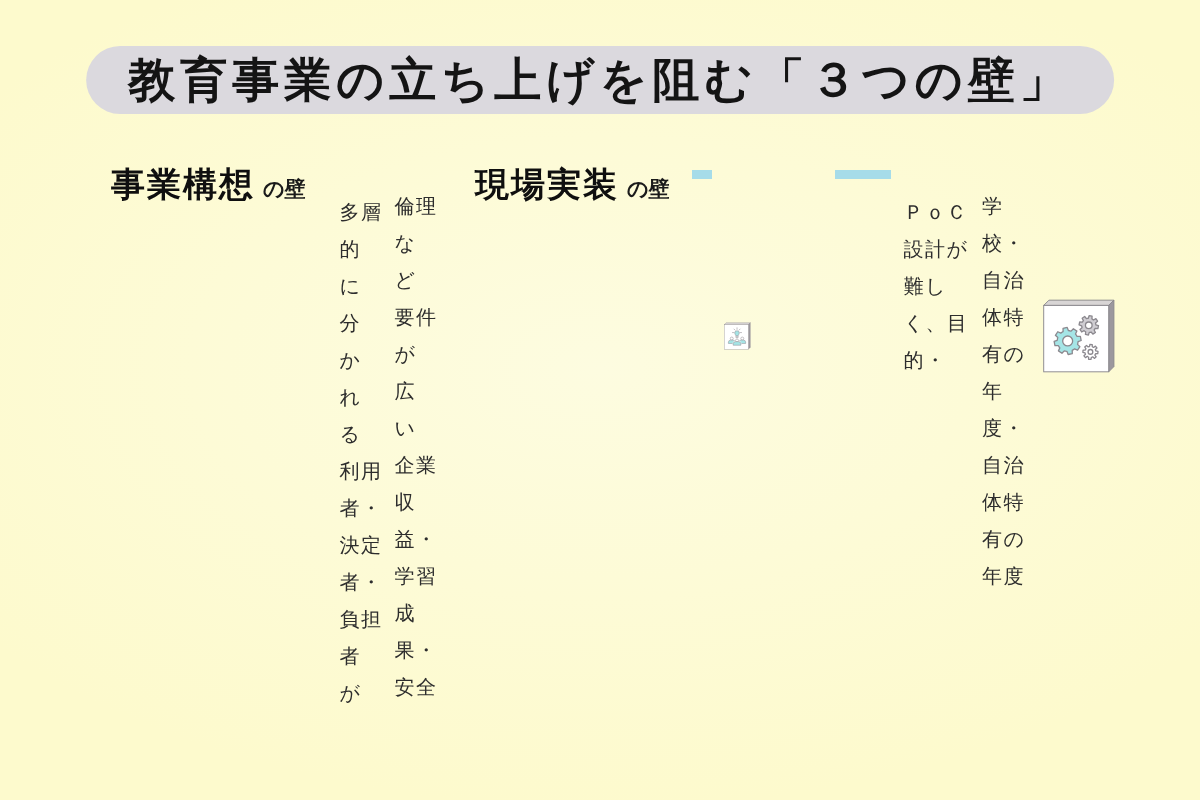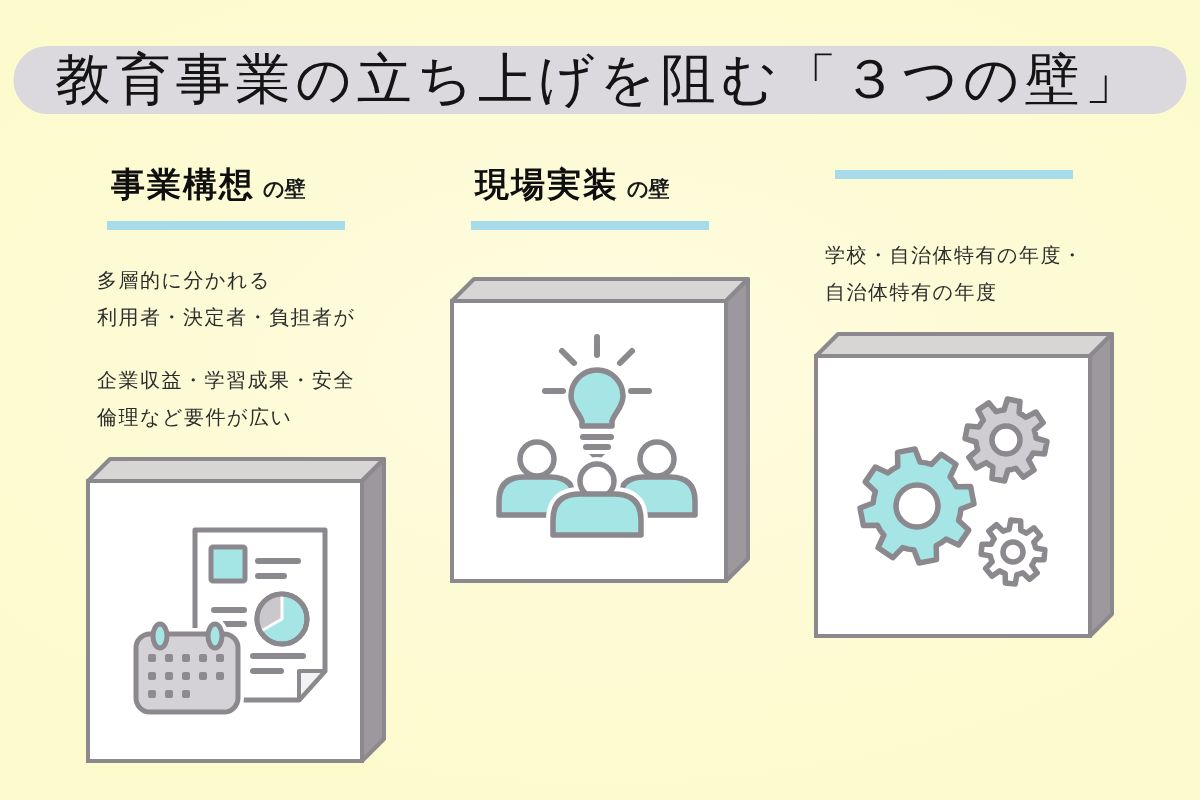--- a/index.html
+++ b/index.html
@@ -6,27 +6,27 @@
   body{
     width:1200px;height:800px;position:relative;overflow:hidden;
     background:radial-gradient(ellipse 65% 55% at 50% 46%, #fdfce0 0%, #fdfacd 100%);
     font-family:"Liberation Sans", sans-serif;
     color:#1a1a1a;
   }
   .title-pill{
     position:absolute;top:46px;left:50%;transform:translateX(-50%);
     background:#dbd9de;border-radius:34px;height:68px;
     display:flex;align-items:center;padding:0 42px;white-space:nowrap;
-    font-size:55px;font-weight:400;letter-spacing:5px;color:#141414;
+    font-size:47px;font-weight:700;letter-spacing:5px;color:#141414;
   }
   .columns{
     position:absolute;top:162px;left:85px;width:1030px;
     display:flex;justify-content:space-between;
   }
-  .column{width:302px;display:flex;flex-direction:column;}
+  .column{width:302px;display:flex;flex-direction:row;}
   .heading-row{padding-left:26px;line-height:44px;white-space:nowrap;}
   .h-main{font-size:34px;font-weight:800;letter-spacing:2px;color:#0f0f0f;}
   .h-suffix{font-size:21px;font-weight:700;margin-left:8px;color:#1a1a1a;}
   .underline{margin:8px 0 0 22px;width:238px;height:9px;background:#a6dce9;}
   .para{padding-left:12px;font-size:20px;line-height:37px;letter-spacing:1.5px;color:#2d2d2d;}
   .para-1{margin-top:32px;}
   .para-2{margin-top:26px;}
   .box{margin-top:20px;display:block;}
 </style>
 </head>
@@ -41,22 +41,22 @@
   <div class="column">
     <div class="heading-row">
       <span class="h-main">事業構想</span><span class="h-suffix">の壁</span>
     </div>
     <div class="underline"></div>
     <div class="para para-1">
       <div>多層的に分かれる</div>
       <div>利用者・決定者・負担者が</div>
     </div>
     <div class="para para-2">
+      <div>倫理など要件が広い</div>
       <div>企業収益・学習成果・安全</div>
-      <div>倫理など要件が広い</div>
     </div>
     <svg class="box" width="302" height="308" viewBox="0 0 302 308">
       <polygon points="3,25 25,3 299,3 277,25" fill="#d8d5d5" stroke="#8b888e" stroke-width="4" stroke-linejoin="round"></polygon>
       <polygon points="277,25 299,3 299,283 277,305" fill="#9c989e" stroke="#8b888e" stroke-width="4" stroke-linejoin="round"></polygon>
       <rect x="3" y="25" width="274" height="280" fill="#ffffff" stroke="#8b888e" stroke-width="4"></rect>
       <g transform="translate(3,25)">
         <g>
           <path d="M107,49 h130 v141 l-26,29 h-104 z" fill="#ffffff" stroke="#8b888e" stroke-width="5" stroke-linejoin="round"></path>
           <polygon points="237,190 211,219 211,190" fill="#f3f2f4" stroke="#8b888e" stroke-width="4" stroke-linejoin="round"></polygon>
           <rect x="123" y="66" width="34" height="34" rx="2" fill="#a5e5e6" stroke="#8b888e" stroke-width="5"></rect>
@@ -140,20 +140,21 @@
           <circle cx="145" cy="180" r="17" fill="#ffffff" stroke="#8b888e" stroke-width="5.5"></circle>
           <path d="M101,234 v-15 q0,-26 27,-26 h34 q27,0 27,26 v15 z" fill="#a5e5e6" stroke="#8b888e" stroke-width="5.5" stroke-linejoin="round"></path>
         </g>
       </g>
     </svg>
   </div>
 
   <div class="column">
     <div class="underline"></div>
     <div class="para para-1">
+      <div>ＰｏＣ設計が難しく、目的・</div>
     </div>
     <div class="para para-2">
       <div>学校・自治体特有の年度・</div>
       <div>自治体特有の年度</div>
     </div>
     <svg class="box" width="302" height="308" viewBox="0 0 302 308">
       <polygon points="3,25 25,3 299,3 277,25" fill="#d8d5d5" stroke="#8b888e" stroke-width="4" stroke-linejoin="round"></polygon>
       <polygon points="277,25 299,3 299,283 277,305" fill="#9c989e" stroke="#8b888e" stroke-width="4" stroke-linejoin="round"></polygon>
       <rect x="3" y="25" width="274" height="280" fill="#ffffff" stroke="#8b888e" stroke-width="4"></rect>
       <g transform="translate(3,25)">

